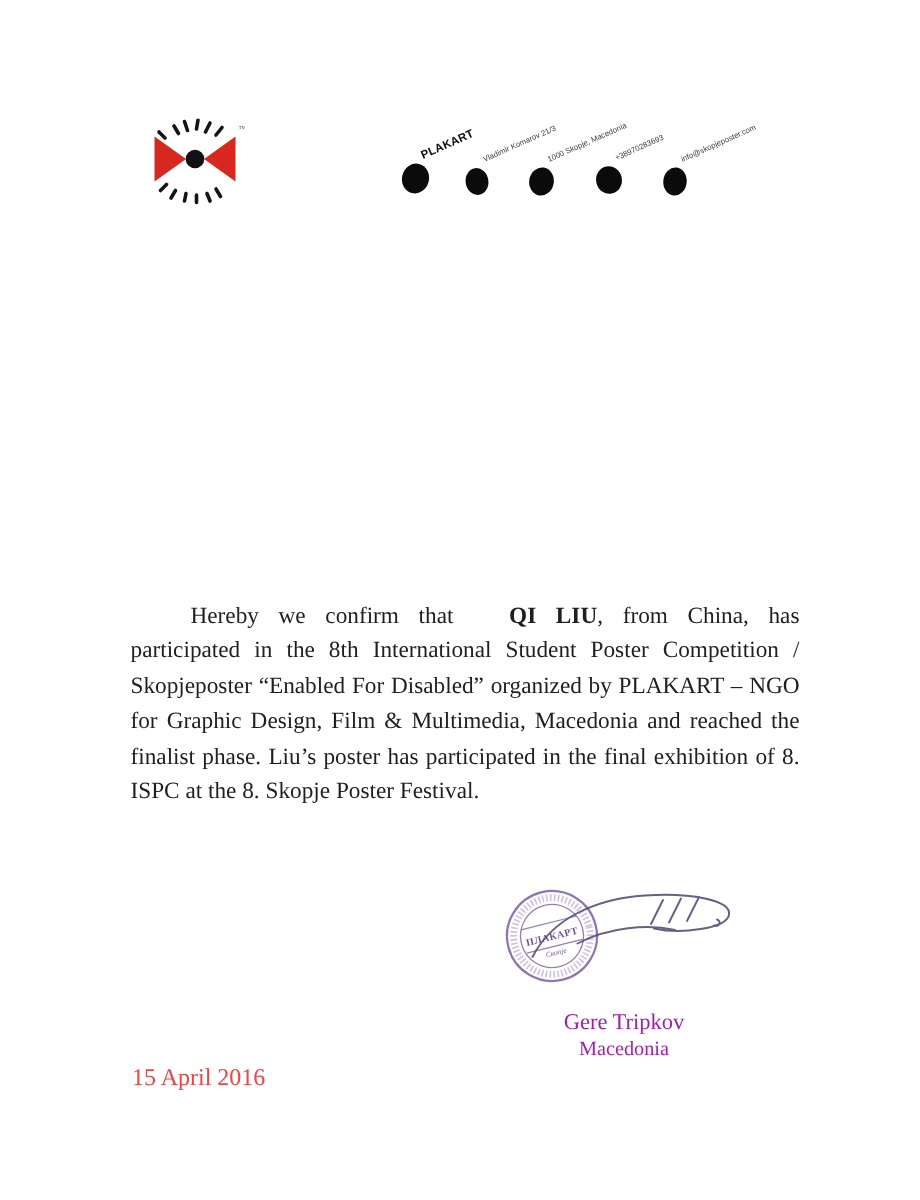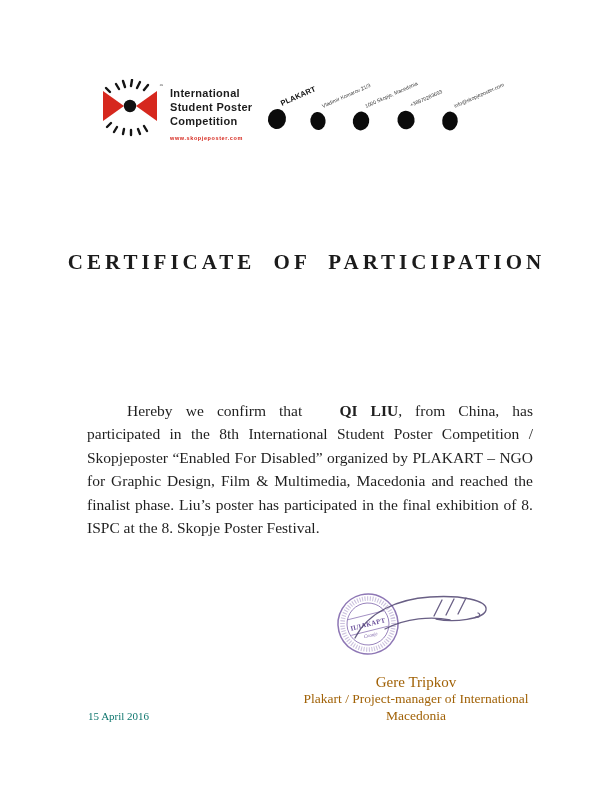--- a/index.html
+++ b/index.html
@@ -29,26 +29,26 @@
   .cert-body{
     position:absolute;left:87px;top:383px;width:446px;
     font-size:15.5px;line-height:23.5px;text-align:justify;text-indent:40px;color:#1f1f1f;
   }
   .cert-body .holder-name{font-weight:700;margin-left:24px;}
   
   .stamp-svg{position:absolute;left:330px;top:586px;}
   .stamp-org{font-family:"Liberation Serif", serif;font-weight:700;font-size:6.6px;letter-spacing:.4px;}
   .stamp-city{font-family:"Liberation Serif", serif;font-style:italic;font-size:5px;}
   .sig-block{
-    position:absolute;left:280px;top:673px;width:272px;text-align:center;color:#a16207;
+    position:absolute;left:280px;top:673px;width:272px;text-align:center;color:#a21caf;
   }
   .sig-name{font-size:15px;line-height:18px;}
   .sig-role{font-size:13.5px;line-height:16.5px;}
   
-  .cert-date{position:absolute;left:88px;top:710px;font-size:11px;color:#0f766e;}
+  .cert-date{position:absolute;left:88px;top:710px;font-size:16px;color:#ef4444;}
 </style>
 </head>
 <body>
 
 <div class="page">
 
   <div class="logo-wrap">
     <svg width="64" height="62" viewBox="0 0 64 62">
 
       <g stroke="#141414" stroke-width="2.4" stroke-linecap="round">
@@ -65,43 +65,36 @@
         <line x1="39" y1="50" x2="41" y2="55"></line>
         <line x1="45" y1="47" x2="48" y2="52"></line>
       </g>
 
       <polygon points="4,12 4,42 25,27" fill="#d6281e"></polygon>
       <polygon points="58,12 58,42 37,27" fill="#d6281e"></polygon>
       <circle cx="31" cy="27" r="6.2" fill="#111"></circle>
       <text x="60" y="8" font-size="5" fill="#444">™</text>
     </svg>
   </div>
-  <div class="logo-text">
-    <div>International</div>
-    <div>Student Poster</div>
-    <div>Competition</div>
-    <div class="logo-url" style="color:#d6281e">www.skopjeposter.com</div>
-  </div>
 
   <svg class="letterhead-svg" width="290" height="56" viewBox="0 0 290 56">
     <g fill="#0b0b0b">
       <ellipse cx="25" cy="39" rx="9" ry="10" transform="rotate(14 25 39)"></ellipse>
       <ellipse cx="66" cy="41" rx="7.6" ry="9" transform="rotate(-8 66 41)"></ellipse>
       <ellipse cx="109" cy="41" rx="8.2" ry="9.4" transform="rotate(10 109 41)"></ellipse>
       <ellipse cx="154" cy="40" rx="8.6" ry="9.2" transform="rotate(-12 154 40)"></ellipse>
       <ellipse cx="198" cy="41" rx="7.8" ry="9.4" transform="rotate(6 198 41)"></ellipse>
     </g>
     <text class="lh-label brand" x="30" y="26" transform="rotate(-24 30 26)">PLAKART</text>
     <text class="lh-label" x="71" y="28" transform="rotate(-24 71 28)">Vladimir Komarov 21/3</text>
     <text class="lh-label" x="114" y="28" transform="rotate(-24 114 28)">1000 Skopje, Macedonia</text>
     <text class="lh-label" x="159" y="27" transform="rotate(-24 159 27)">+38970283693</text>
     <text class="lh-label" x="203" y="28" transform="rotate(-24 203 28)">info@skopjeposter.com</text>
   </svg>
 
-  <div class="cert-title">CERTIFICATE OF PARTICIPATION</div>
 
   <p class="cert-body"><span>Hereby we confirm that </span><span class="holder-name">QI LIU</span><span>, from China, has participated in the 8th International Student Poster Competition / Skopjeposter “Enabled For Disabled” organized by PLAKART – NGO for Graphic Design, Film &amp; Multimedia, Macedonia and reached the finalist phase. Liu’s poster has participated in the final exhibition of 8. ISPC at the 8. Skopje Poster Festival.</span></p>
 
   <svg class="stamp-svg" width="185" height="82" viewBox="0 0 185 82">
 
     <g transform="rotate(-14 38 38)" stroke="#7a5fa8" fill="none">
       <circle cx="38" cy="38" r="30" stroke-width="1.5" opacity=".85"></circle>
       <circle cx="38" cy="38" r="21" stroke-width=".9" opacity=".8"></circle>
       <circle cx="38" cy="38" r="25.5" stroke-width="4.6" opacity=".38" stroke-dasharray="1.1 1.5"></circle>
       <line x1="19" y1="29" x2="57" y2="29" stroke-width=".8" opacity=".8"></line>
@@ -115,19 +108,18 @@
       <path d="M 55 43 C 76 32 102 30 120 34"></path>
       <line x1="104" y1="30" x2="112" y2="14"></line>
       <line x1="116" y1="29" x2="124" y2="13"></line>
       <line x1="128" y1="28" x2="136" y2="12"></line>
       <path d="M 148 27 C 151 28 150 32 146 31"></path>
     </g>
   </svg>
 
   <div class="sig-block">
     <div class="sig-name">Gere Tripkov</div>
-    <div class="sig-role">Plakart / Project-manager of International</div>
     <div class="sig-role">Macedonia</div>
   </div>
 
   <div class="cert-date">15 April 2016</div>
 
 </div>
 
 </body></html>

